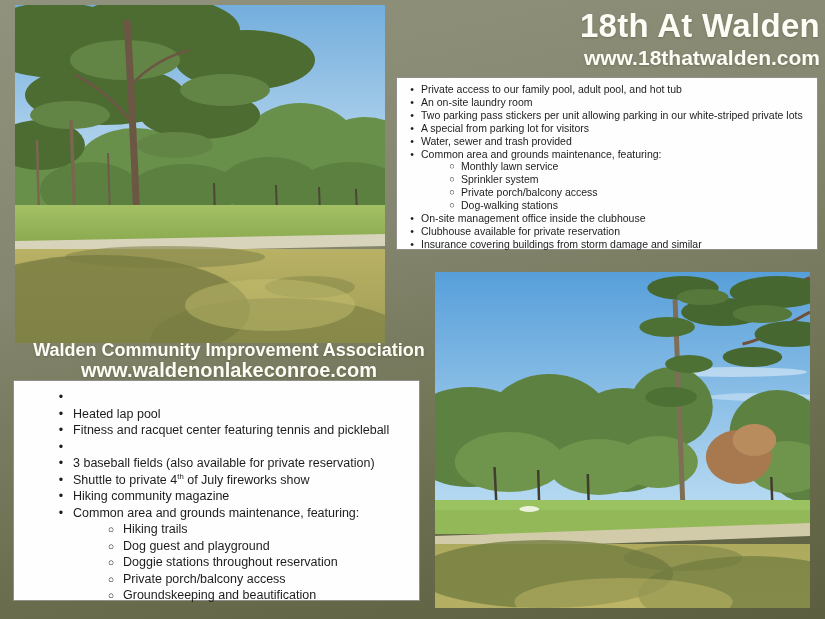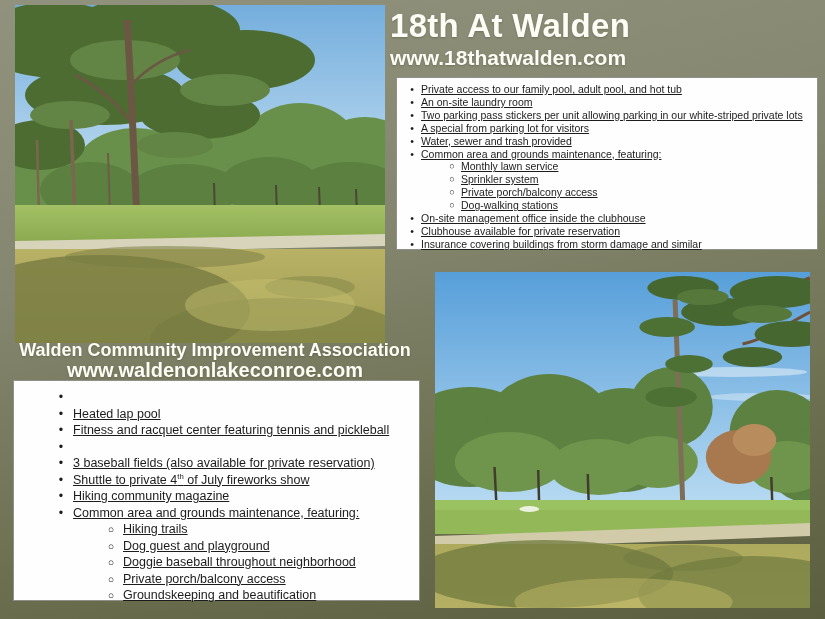--- a/index.html
+++ b/index.html
@@ -3,36 +3,36 @@
 <meta charset="utf-8">
 <style>
   html,body{margin:0;padding:0;}
   body{font-family:"Liberation Sans",sans-serif;}
   .canvas{position:relative;width:825px;height:619px;overflow:hidden;
     background:linear-gradient(168deg,#90927d 0%,#84866f 38%,#6d7050 72%,#5b5f3f 100%);}
   .photo{position:absolute;overflow:hidden;}
   .photo svg{display:block;width:100%;height:100%;}
   #photo-top-left{left:15px;top:5px;width:370px;height:338px;}
   #photo-bottom-right{left:435px;top:272px;width:375px;height:336px;}
-  .header{position:absolute;left:390px;top:6px;width:430px;text-align:left;color:#fdfdf6;
+  .header{position:absolute;left:390px;top:6px;width:430px;text-align:right;color:#fdfdf6;
     text-shadow:0 1px 2px rgba(60,62,40,.35);}
   .header .title{font-size:33px;font-weight:bold;line-height:40px;letter-spacing:.3px;}
   .header .site{font-size:21px;font-weight:bold;line-height:24px;}
-  .assoc{position:absolute;left:6px;top:340px;width:418px;text-align:center;color:#fdfdf6;
+  .assoc{position:absolute;left:20px;top:340px;width:418px;text-align:center;color:#fdfdf6;
     font-weight:bold;text-shadow:0 1px 2px rgba(60,62,40,.35);}
   .assoc .t1{font-size:18px;line-height:21px;}
   .assoc .t2{font-size:20px;line-height:19px;}
   .panel{position:absolute;background:#fefefe;border:1px solid #90908a;box-sizing:border-box;color:#1c1c1c;}
   #amenities-panel{left:396px;top:77px;width:422px;height:173px;padding:5px 2px 0 4px;
     font-size:10.5px;line-height:12.9px;}
   #community-panel{left:13px;top:380px;width:407px;height:221px;padding:8px 2px 0 2px;
     font-size:12.5px;line-height:16.5px;}
   .row{display:flex;}
   .row .b{flex:none;text-align:center;}
-  .row .t{flex:1;text-decoration:underline;}
+  .row .t{flex:1;}
   sup{font-size:.62em;line-height:0;}
   #amenities-panel .row{padding-left:2px;}
   #amenities-panel .row .b{width:18px;}
   #amenities-panel .row.sub{padding-left:42px;}
   #amenities-panel .row.sub .b{width:18px;font-size:9px;}
   #community-panel .row{padding-left:33px;}
   #community-panel .row .b{width:24px;}
   #community-panel .row.sub{padding-left:83px;}
   #community-panel .row.sub .b{width:24px;font-size:10.5px;}
 </style>
@@ -215,21 +215,21 @@
         <div class="row sub">
           <span class="b">○</span>
           <span class="t">Hiking trails</span>
         </div>
         <div class="row sub">
           <span class="b">○</span>
           <span class="t">Dog guest and playground</span>
         </div>
         <div class="row sub">
           <span class="b">○</span>
-          <span class="t">Doggie baseball throughout neighborhood</span>
+          <span class="t">Doggie stations throughout reservation</span>
         </div>
         <div class="row sub">
           <span class="b">○</span>
           <span class="t">Private porch/balcony access</span>
         </div>
         <div class="row sub">
           <span class="b">○</span>
           <span class="t">Groundskeeping and beautification</span>
         </div>
       </div>

